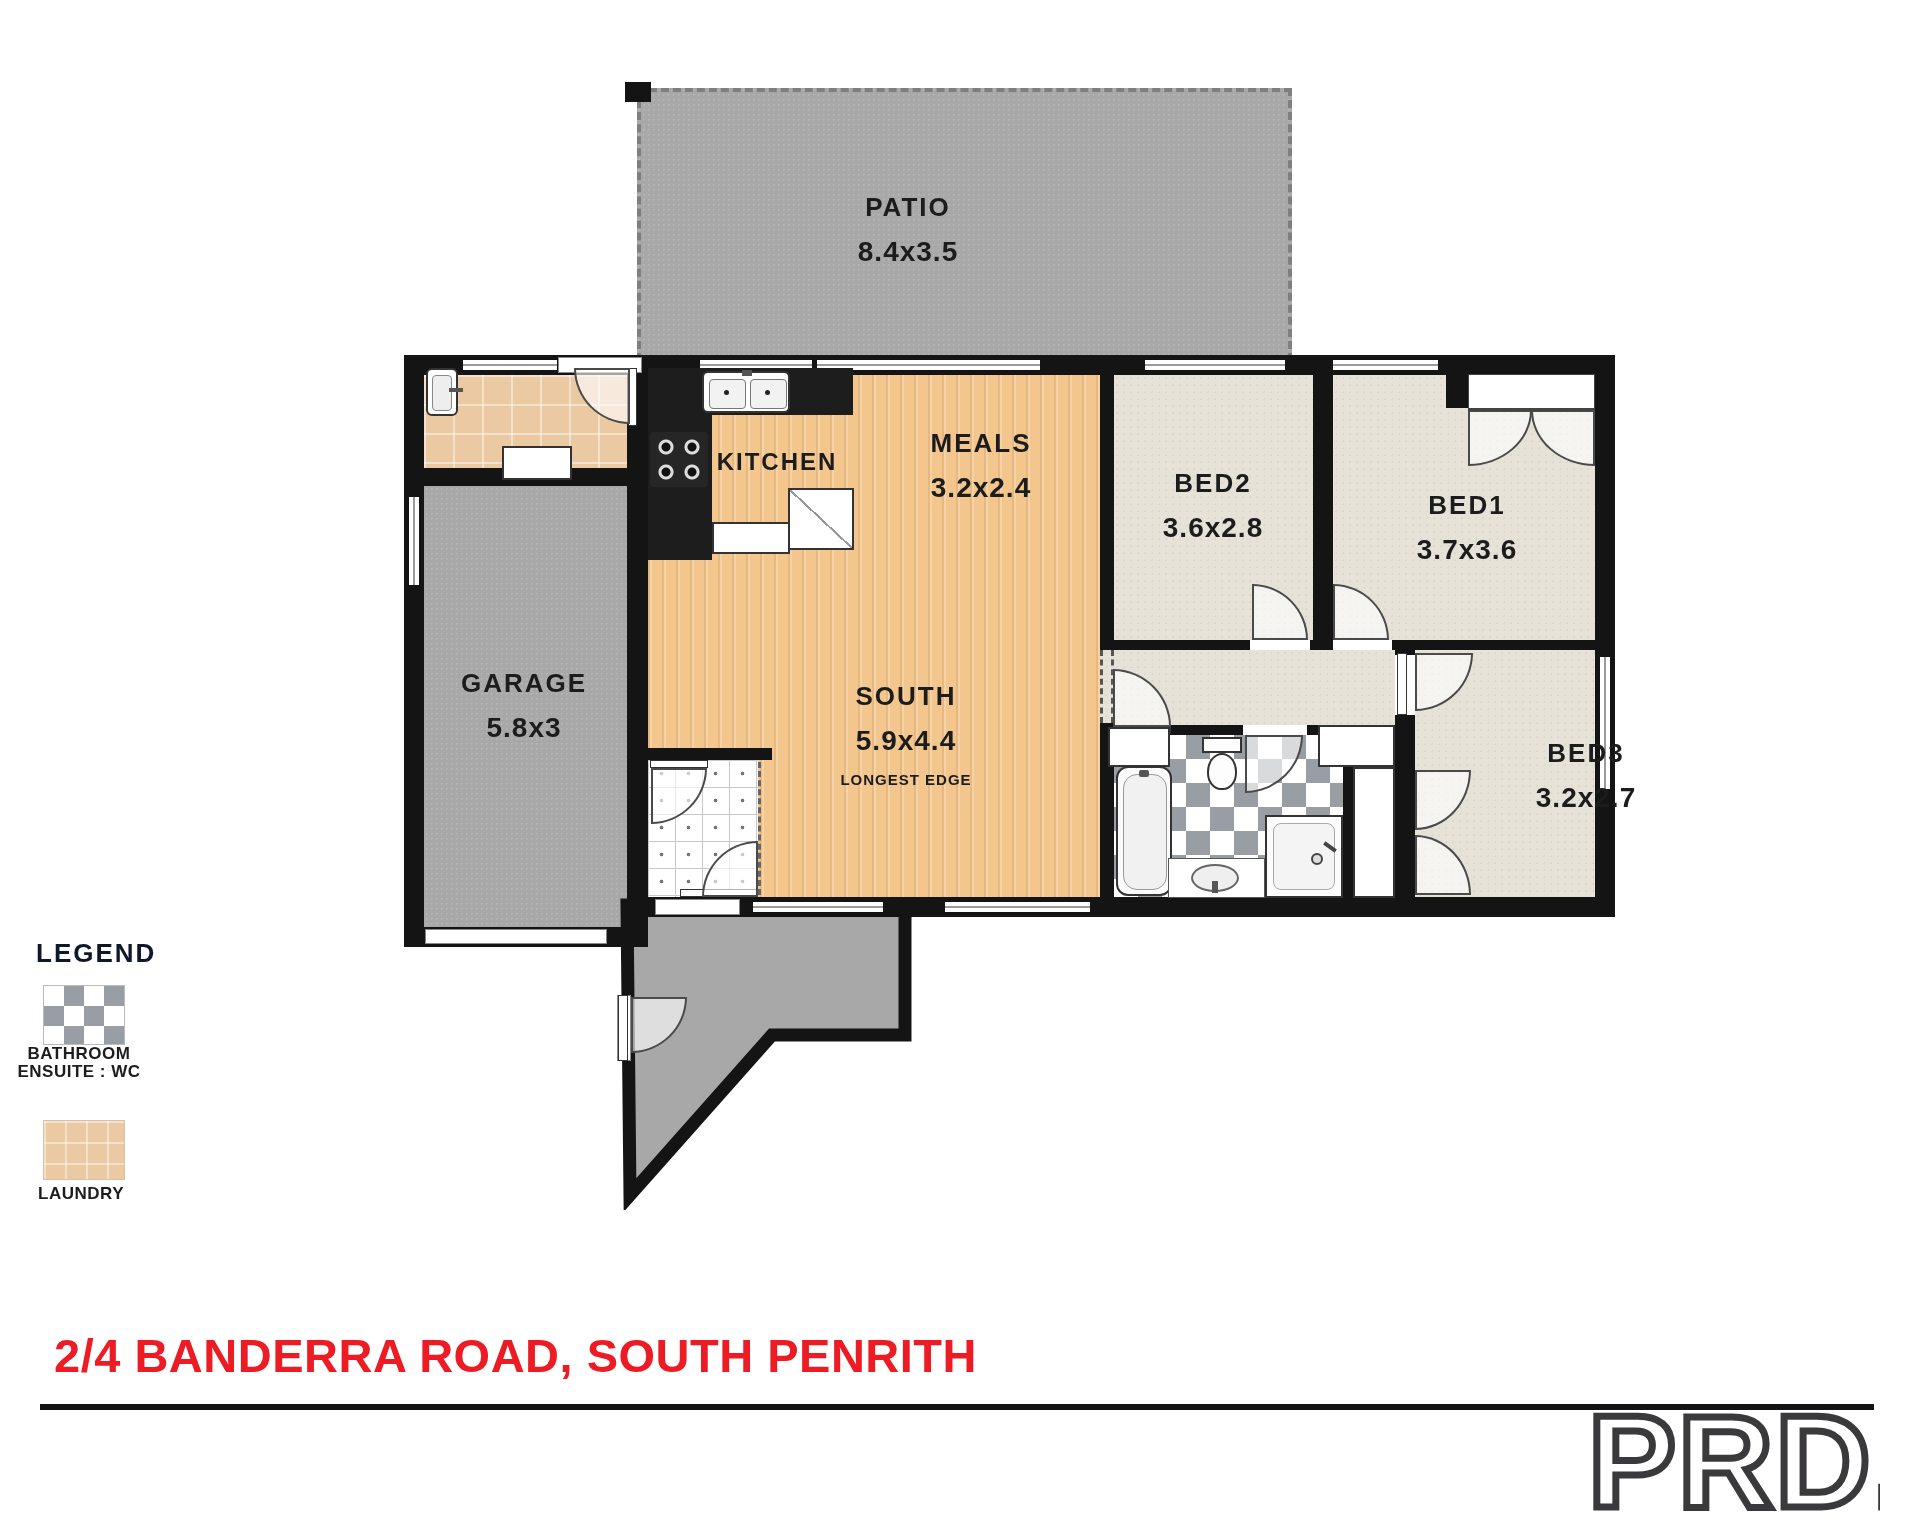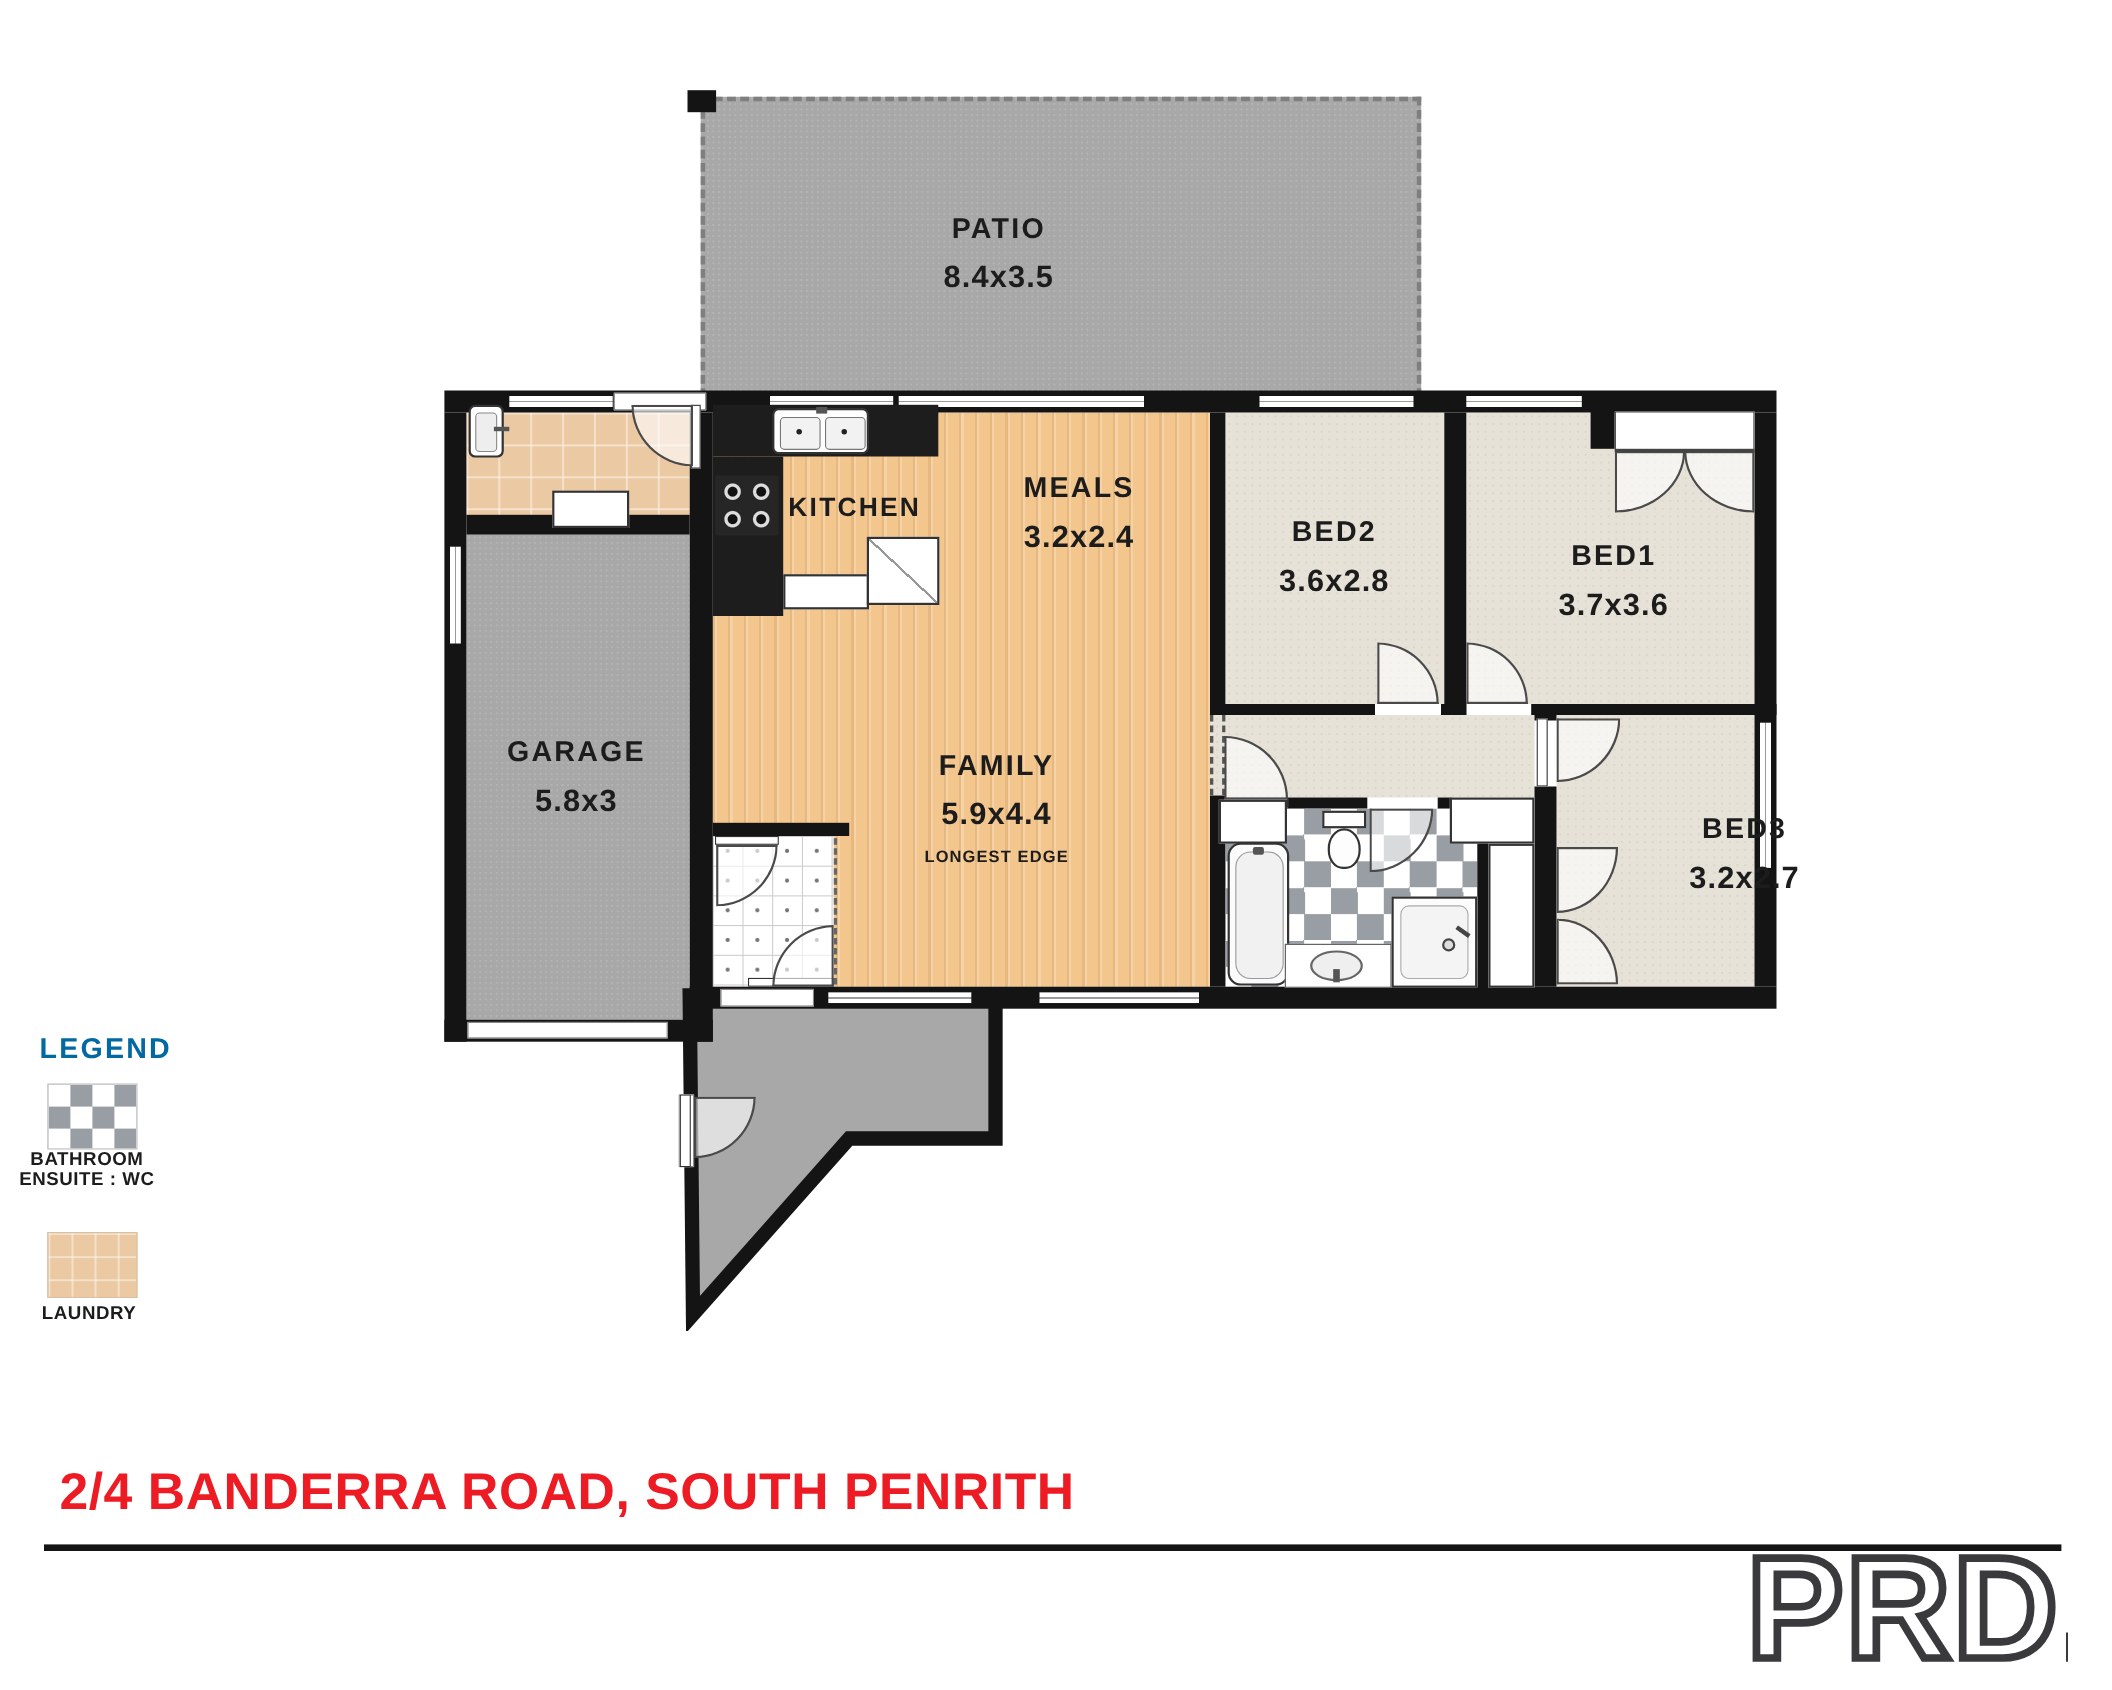--- a/index.html
+++ b/index.html
@@ -37,21 +37,21 @@
   .arc-tr{border-radius:0 100% 0 0;}
   .arc-tl{border-radius:100% 0 0 0;}
   .leaf{position:absolute;background:#fff;border:1.5px solid #333;box-sizing:border-box;}
   .fix{position:absolute;background:#fff;border:2px solid #333;box-sizing:border-box;}
   .room-label{position:absolute;transform:translate(-50%,-50%);text-align:center;
     color:#1c1c1c;font-weight:bold;white-space:nowrap;}
   .room-name{font-size:26px;letter-spacing:2px;display:block;}
   .room-dims{font-size:28px;letter-spacing:1px;display:block;margin-top:13px;}
   .room-note{font-size:15px;letter-spacing:1px;display:block;margin-top:14px;}
   .legend-title{position:absolute;left:36px;top:938px;font-size:26px;font-weight:bold;
-    letter-spacing:2px;color:#0369a1;}
+    letter-spacing:2px;color:#0f172a;}
   .legend-swatch{position:absolute;width:80px;height:58px;}
   .legend-cap{position:absolute;font-size:17px;font-weight:bold;color:#1c1c1c;
     transform:translateX(-50%);white-space:nowrap;letter-spacing:.5px;}
   .address{position:absolute;left:54px;top:1328px;font-size:47px;font-weight:bold;
     color:#ed1c24;letter-spacing:.5px;}
   .rule{position:absolute;left:40px;top:1404px;width:1834px;height:6px;background:#141414;}
   .disc{position:absolute;left:78px;font-size:21px;font-weight:bold;color:#141414;letter-spacing:.3px;}
   .dash-open{position:absolute;border-left:3px dashed #555;border-right:3px dashed #555;box-sizing:border-box;}
 </style>
 </head>
@@ -217,21 +217,21 @@
   </div>
   <div class="room-label" style="left:1467px;top:528px;">
     <span class="room-name">BED1</span>
     <span class="room-dims">3.7x3.6</span>
   </div>
   <div class="room-label" style="left:524px;top:706px;">
     <span class="room-name">GARAGE</span>
     <span class="room-dims">5.8x3</span>
   </div>
   <div class="room-label" style="left:906px;top:734px;">
-    <span class="room-name">FAMILY</span>
+    <span class="room-name">SOUTH</span>
     <span class="room-dims">5.9x4.4</span>
     <span class="room-note">LONGEST EDGE</span>
   </div>
   <div class="room-label" style="left:1586px;top:776px;">
     <span class="room-name">BED3</span>
     <span class="room-dims">3.2x2.7</span>
   </div>
 
   <div class="legend-title">LEGEND</div>
   <div class="legend-swatch floor-checker" style="left:43px;top:985px;background-size:40px 40px;border:1px solid #bbb;"></div>

